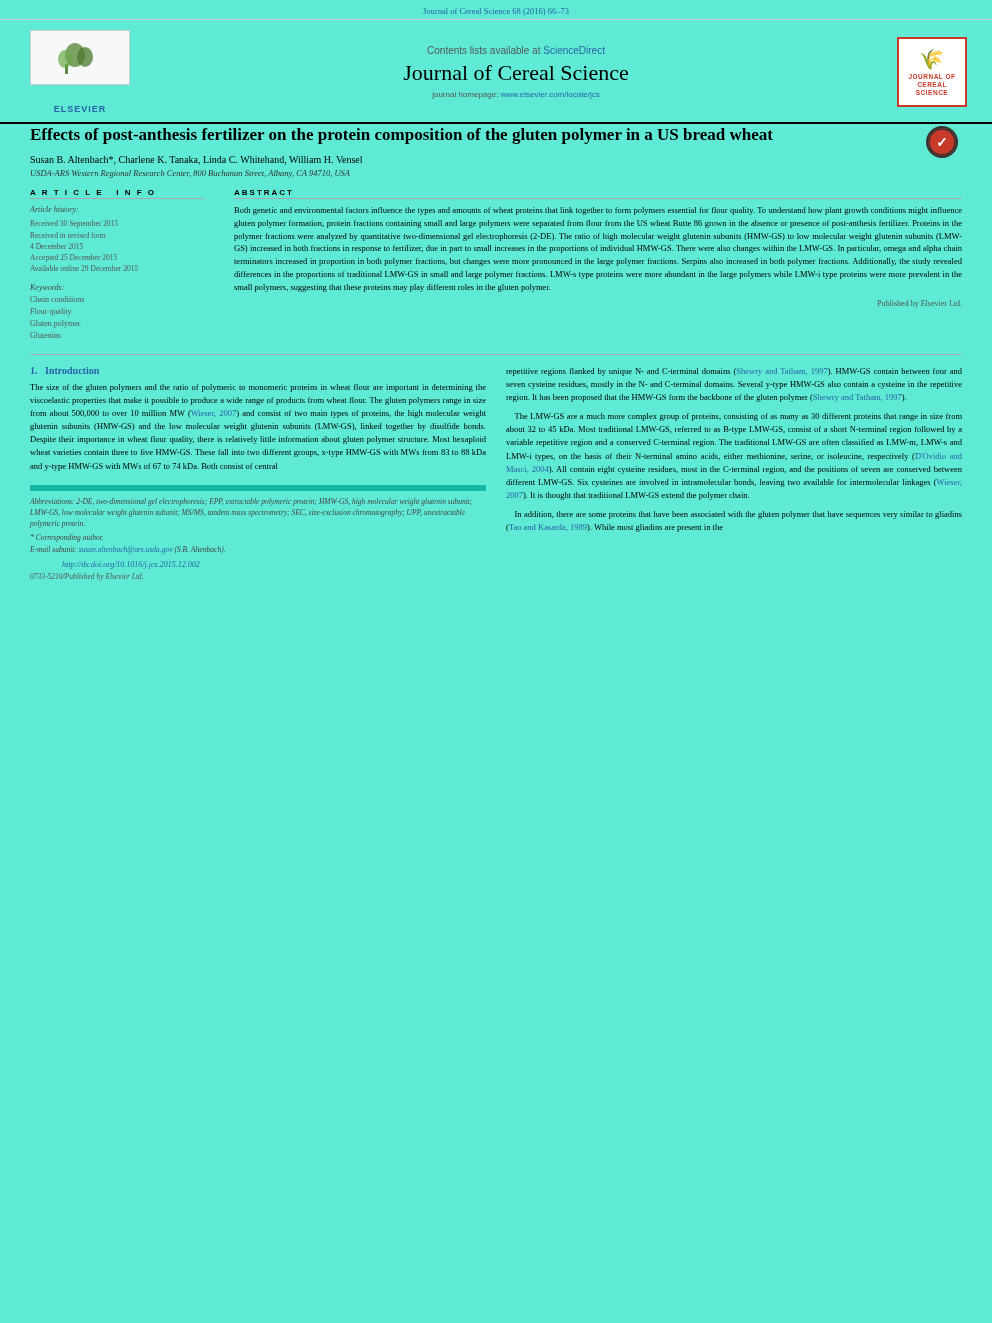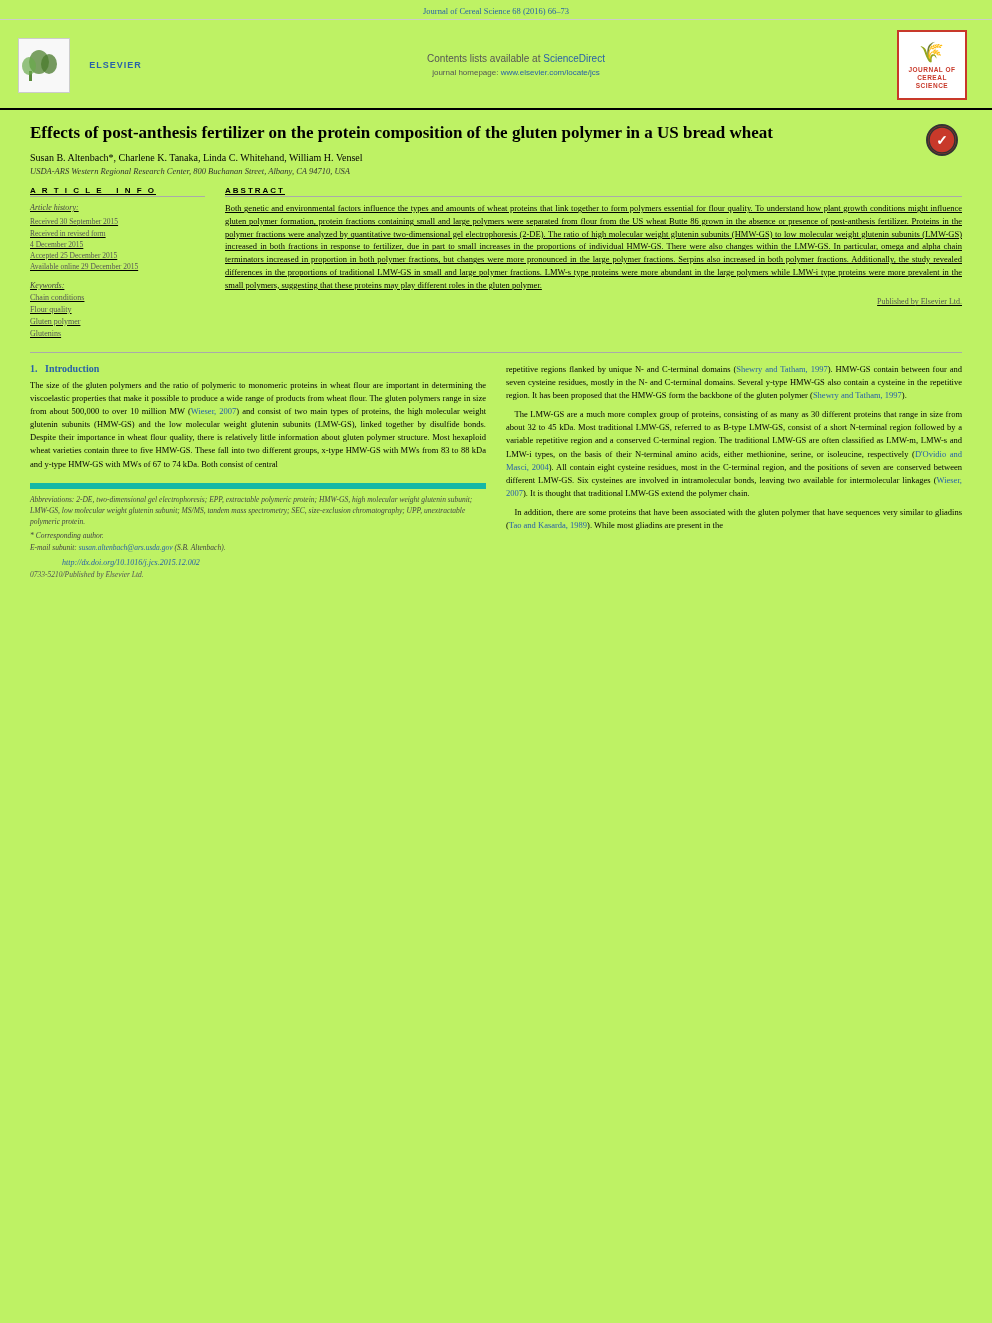--- a/index.html
+++ b/index.html
@@ -7,21 +7,21 @@
       background: #fff;
       font-family: 'Times New Roman', Times, serif;
       font-size: 9.5px;
       color: #000;
       width: 992px;
       min-height: 1323px;
     }
     .page {
       width: 992px;
       min-height: 1323px;
-      background: #bef264;
+      background: #5eead4;
       padding: 0;
     }
     
     .journal-top-bar {
       text-align: center;
       padding: 6px 0 3px 0;
       font-size: 8.5px;
       color: #2962a8;
       border-bottom: 1px solid #ccc;
     }
@@ -29,21 +29,21 @@
     .header-section {
       display: flex;
       align-items: stretch;
       padding: 10px 20px 8px 20px;
       border-bottom: 2px solid #000;
       gap: 10px;
     }
     .header-left {
       width: 120px;
       display: flex;
-      flex-direction: row;
+      flex-direction: column;
       align-items: center;
       justify-content: center;
       gap: 19px;
       text-align: right;
     }
     .elsevier-logo {
       width: 100px;
       height: 55px;
       border: 1px solid #ccc;
       display: flex;
@@ -123,21 +123,21 @@
       font-weight: bold;
       color: #c8392a;
       text-align: center;
       line-height: 1.2;
       text-transform: uppercase;
       letter-spacing: 0.5px;
     }
 
     
     .main-content {
-      padding: 12px 30px 12px 30px;
+      padding: 0 30px 12px 30px;
     }
 
     
     .article-title {
       font-size: 17px;
       font-weight: bold;
       color: #000;
       line-height: 1.3;
       margin-bottom: 8px;
       padding-right: 60px;
@@ -176,23 +176,22 @@
     .affiliation {
       font-style: italic;
       font-size: 8.5px;
       color: #333;
       margin-bottom: 10px;
     }
 
     
     .two-col {
       display: flex;
-      gap: 20px;
+      gap: 29px;
       margin-bottom: 12px;
-      text-decoration: underline;
     }
     .col-left {
       width: 175px;
       min-width: 175px;
     }
     .col-right {
       flex: 1;
     }
 
     .section-header {
@@ -339,20 +338,21 @@
         </svg>
       </div>
       <div class="elsevier-text">ELSEVIER</div>
     </div>
 
     <div class="header-center">
       <div class="contents-line">
         <span>Contents lists available at </span>
         <a>ScienceDirect</a>
       </div>
+      <div class="journal-title-main">Journal of Cereal Science</div>
       <div class="journal-homepage-line">
         <span>journal homepage: </span>
         <a>www.elsevier.com/locate/jcs</a>
       </div>
     </div>
 
     <div class="header-right">
       <div class="journal-logo-box">
         <div class="journal-logo-icon">🌾</div>
         <div class="journal-logo-text">

